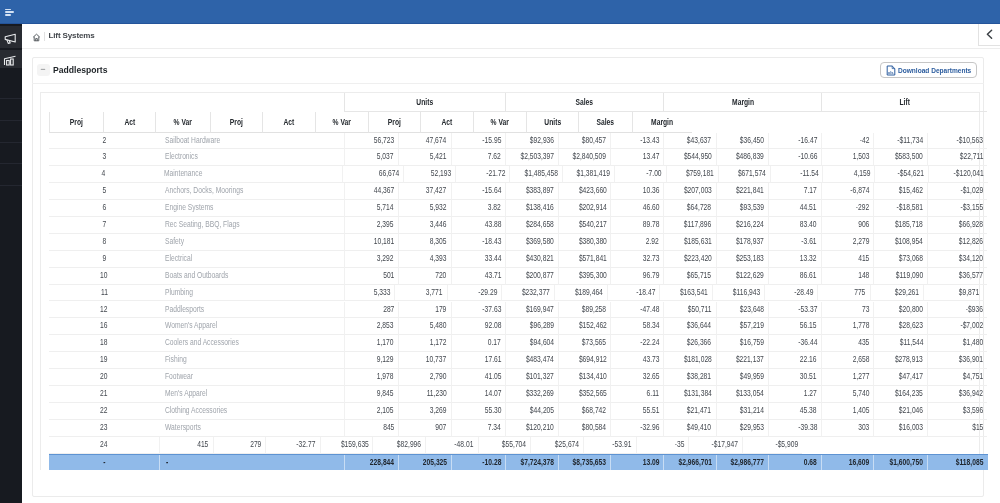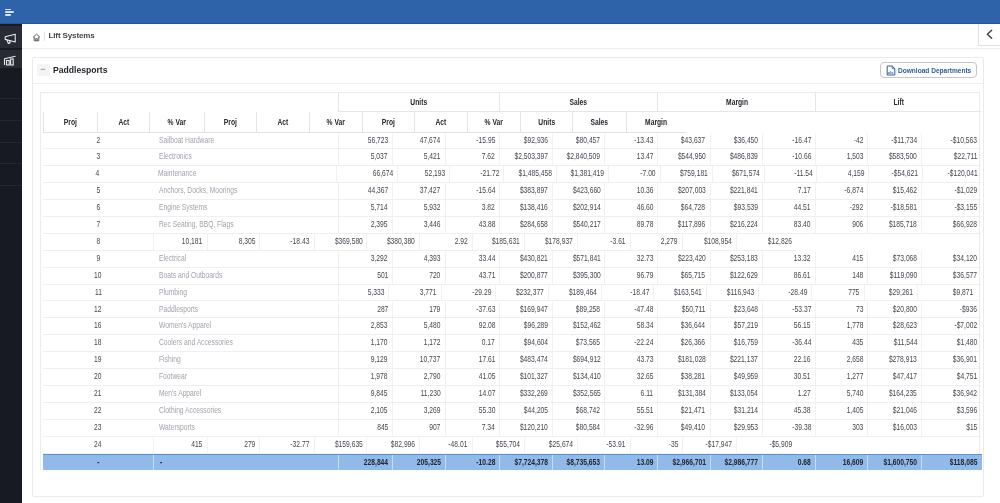--- a/index.html
+++ b/index.html
@@ -17,21 +17,21 @@
 #card{left:32px;top:56.5px;width:952px;height:440px;background:#fff;border:1px solid #ebebeb;border-radius:2px}
 #cardhdrline{left:32px;top:83px;width:952px;height:1px;background:#efefef}
 #minus{left:36.5px;top:63.5px;width:13px;height:12px;background:#f4f4f4;border-radius:3px;
  color:#6f7275;text-align:center;line-height:11px;font-size:9px}
 #title{left:53px;top:64px;height:13px;line-height:13px;font-size:8.6px;font-weight:700;color:#1f2428}
 #dlbtn{left:879.5px;top:62px;width:97.5px;height:16.2px;background:#fff;border:1px solid #c6c6c6;border-radius:4px}
 #dltxt{position:absolute;left:17px;top:0;height:14.5px;line-height:15px;font-size:8px;font-weight:700;color:#2b5c9e;white-space:nowrap;transform:scaleX(0.82);transform-origin:0 50%}
 #ftr{left:40.5px;top:470px;width:942.5px;height:16px;border-bottom:1px solid #ececec;
  font-size:8px;color:#5d6267;text-align:right;line-height:16px;padding-right:8px}
 
-.trow{position:absolute;left:43px;width:938.5px;display:flex}
+.trow{position:absolute;left:49px;width:938.5px;display:flex}
 .c{height:100%;overflow:visible;white-space:nowrap}
 .num{text-align:right;padding-right:4px}
 .ctr{text-align:center}
 .name{text-align:left;padding-left:6px;color:#9fa4ab}
 .t{display:inline-block;font-style:normal;transform:scaleX(0.78)}
 .num .t{transform-origin:100% 50%}
 .ctr .t{transform-origin:50% 50%}
 .name .t,.lft .t{transform-origin:0 50%}
 .hdr{font-weight:700;color:#24292e;font-size:8.6px}
 .dat{font-size:8.6px;color:#42474e}
@@ -211,20 +211,21 @@
       <div class="c num bl" style="width:52.7px"><i class="t">89.78</i></div>
       <div class="c num bl" style="width:52.4px"><i class="t">$117,896</i></div>
       <div class="c num bl" style="width:52.4px"><i class="t">$216,224</i></div>
       <div class="c num bl" style="width:53.0px"><i class="t">83.40</i></div>
       <div class="c num bl" style="width:52.4px"><i class="t">906</i></div>
       <div class="c num bl" style="width:53.7px"><i class="t">$185,718</i></div>
       <div class="c num bl" style="width:60.4px"><i class="t">$66,928</i></div>
     </div>
     <div class="trow dat" style="top:233.9px;height:16.9px;line-height:15.899999999999999px">
       <div class="c ctr" style="width:110.0px"><i class="t">8</i></div>
+      <div class="c name" style="width:185.3px"><i class="t">Safety</i></div>
       <div class="c num bl" style="width:53.7px"><i class="t">10,181</i></div>
       <div class="c num bl" style="width:52.7px"><i class="t">8,305</i></div>
       <div class="c num bl" style="width:54.4px"><i class="t">-18.43</i></div>
       <div class="c num bl" style="width:52.7px"><i class="t">$369,580</i></div>
       <div class="c num bl" style="width:52.7px"><i class="t">$380,380</i></div>
       <div class="c num bl" style="width:52.7px"><i class="t">2.92</i></div>
       <div class="c num bl" style="width:52.4px"><i class="t">$185,631</i></div>
       <div class="c num bl" style="width:52.4px"><i class="t">$178,937</i></div>
       <div class="c num bl" style="width:53.0px"><i class="t">-3.61</i></div>
       <div class="c num bl" style="width:52.4px"><i class="t">2,279</i></div>

